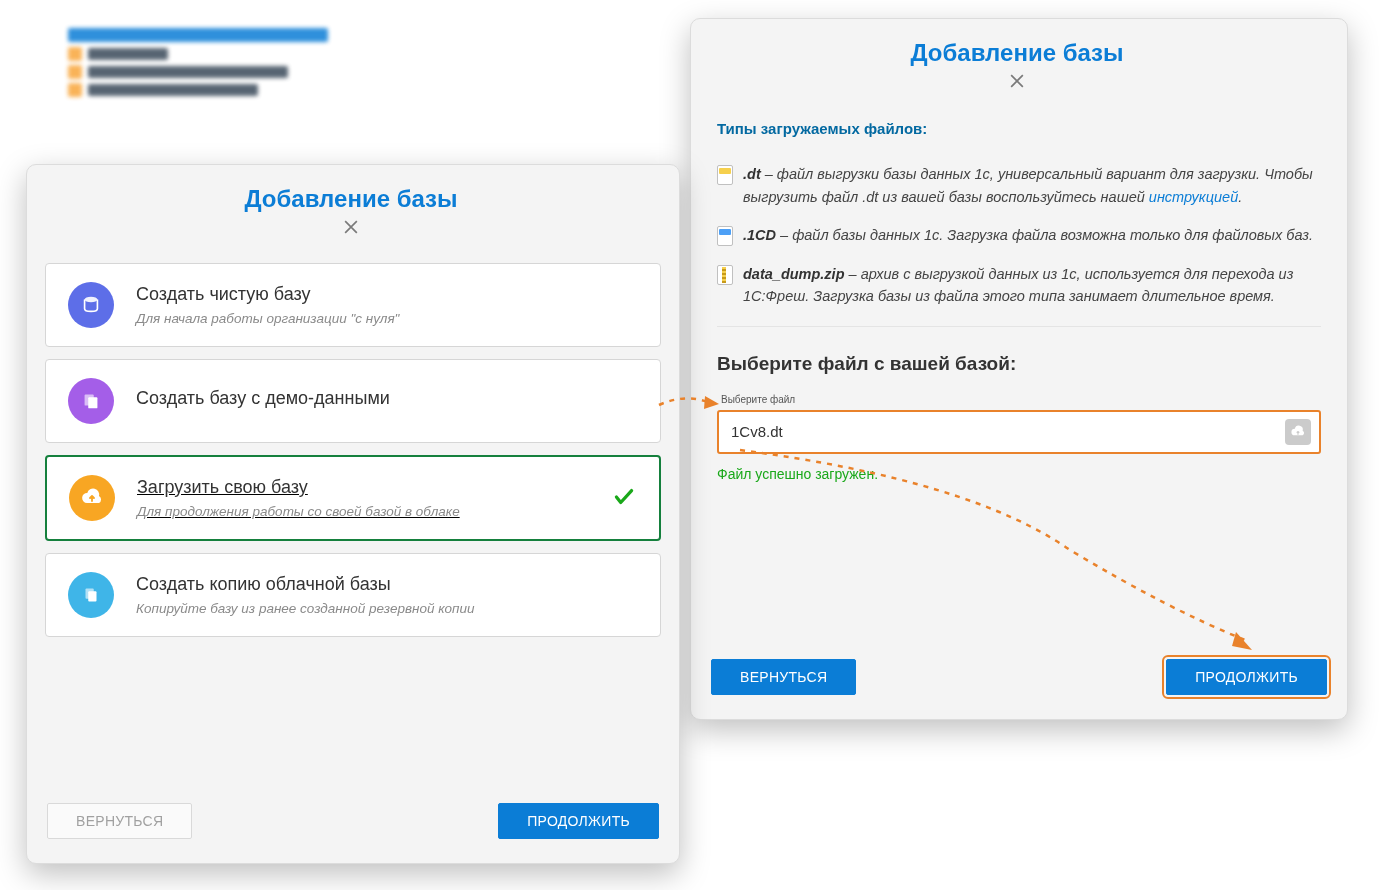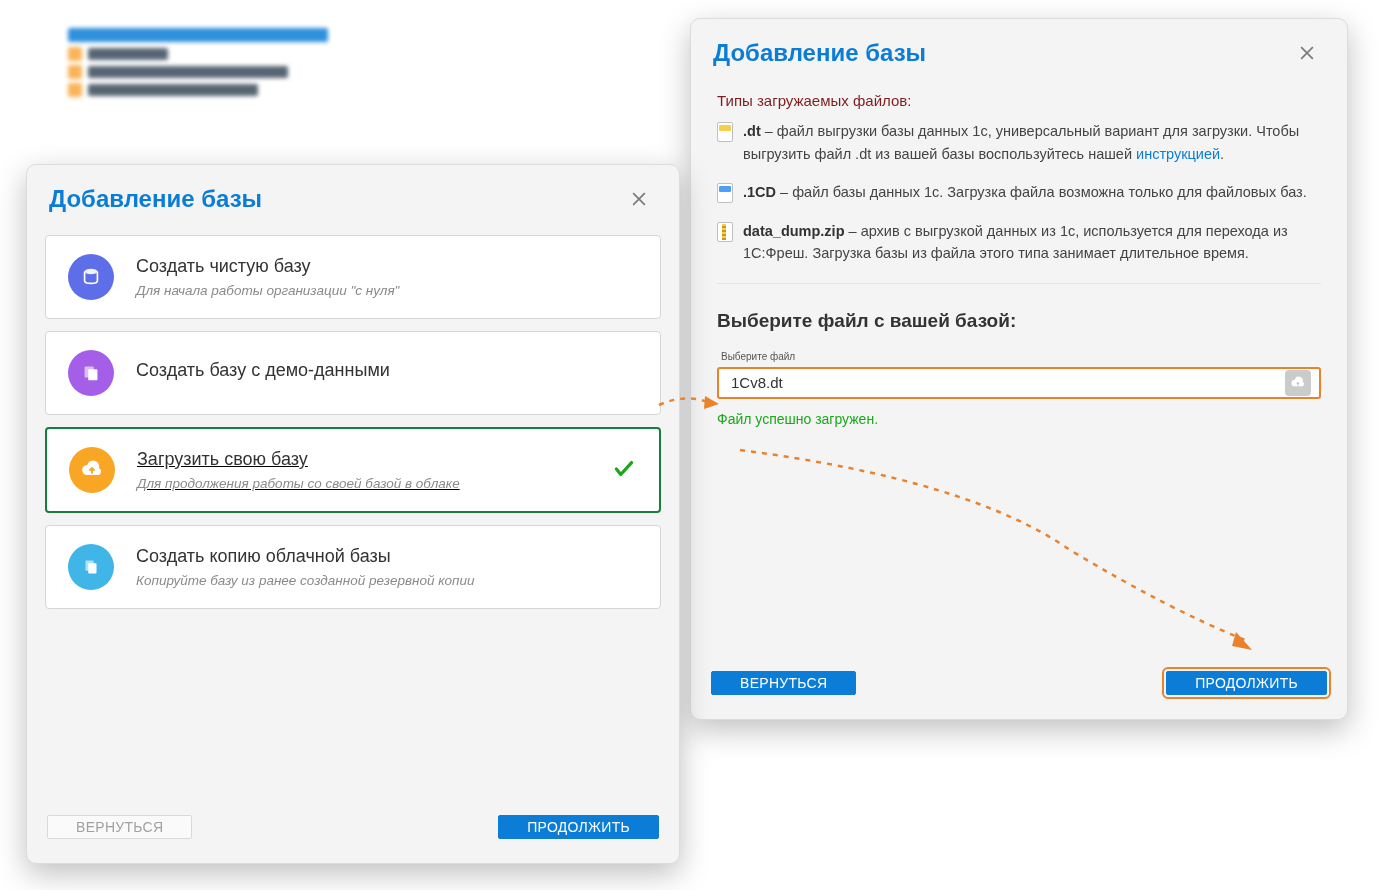--- a/index.html
+++ b/index.html
@@ -41,20 +41,21 @@
   }
   .panel-right {
     top: 18px; left: 690px;
     width: 658px; height: 702px;
     z-index: 2;
   }
 
   .panel-header {
     display:flex; justify-content:space-between; align-items:center;
     padding: 20px 26px 14px 22px;
+    flex-direction: column;
   }
   .panel-title {
     color:#0b7dd6;
     font-size: 24px;
     font-weight: 700;
   }
   .close-x {
     width:28px;height:28px;display:flex;align-items:center;justify-content:center;
     cursor:pointer;color:#7a7a7a;
   }
@@ -95,58 +96,58 @@
     position:absolute; right:22px; top:50%; transform:translateY(-50%);
     color:#1aa81a;
   }
 
   .panel-footer {
     position:absolute; left:0; right:0; bottom:0;
     padding: 20px 20px 24px 20px;
     display:flex; justify-content:space-between;
   }
   .btn {
-    height:24px; padding:0 28px; font-size:14px; font-weight:500;
+    height:36px; padding:0 28px; font-size:14px; font-weight:500;
     letter-spacing:0.3px; border-radius:2px; cursor:pointer;
     display:flex;align-items:center;justify-content:center;
     text-transform:uppercase;
   }
   .btn-outline {
     background:#fff;border:1px solid #c8c8c8;color:#6a6a6a;
   }
   .btn-outline.disabled { opacity:0.6; }
   .btn-primary {
     background:#0b7dd6;border:1px solid #0b7dd6;color:#fff;
   }
   .btn-primary.hl {
     outline:2px solid #e9822b; outline-offset:2px;
   }
 
   
   .r-body { padding: 8px 26px 0 26px; color:#444; font-size:14.5px; line-height:1.55;}
-  .r-subhead { font-weight:400; color:#7f1d1d; margin-bottom:8px; font-size:15px;}
-  .file-row { display:flex; gap:10px; margin-bottom:16px; }
+  .r-subhead { font-weight:700; color:#0369a1; margin-bottom:23px; font-size:15px;}
+  .file-row { display:flex; gap:10px; margin-bottom:16px;font-style:italic; }
   .file-icon { width:16px;height:20px;flex-shrink:0;margin-top:2px;position:relative;}
   .file-icon::before{
     content:'';position:absolute;inset:0;background:linear-gradient(#fff,#fff);
     border:1px solid #c0c0c0;border-radius:2px;
   }
   .fi-yellow::after{content:'';position:absolute;left:2px;right:2px;top:3px;height:6px;background:#f6d04d;border-radius:1px;}
   .fi-blue::after{content:'';position:absolute;left:2px;right:2px;top:3px;height:6px;background:#4da0f6;border-radius:1px;}
   .fi-zip::after{content:'';position:absolute;left:5px;top:2px;width:4px;bottom:2px;background:repeating-linear-gradient(#f6d04d 0 2px,#c79a1a 2px 4px);}
   .file-text { flex:1; }
   .file-text b { color:#333; }
   .link { color:#0b7dd6; text-decoration:none; }
 
   .divider { height:1px;background:#e4e4e4;margin:18px 0 22px 0;}
 
   .field-label { font-size:10px;color:#555;margin:0 0 2px 4px;}
   .file-input {
     border:2px solid #e9822b;border-radius:3px;background:#fff;
-    height:32px;display:flex;align-items:center;padding:0 8px 0 12px;
+    height:44px;display:flex;align-items:center;padding:0 8px 0 12px;
     justify-content:space-between;
   }
   .file-input-text { font-size:15px;color:#333;}
   .upload-icon {
     width:26px;height:26px;border-radius:4px;background:#cbcbcb;
     display:flex;align-items:center;justify-content:center;color:#fff;
   }
   .success-msg { color:#1aa81a;font-size:14px;margin-top:10px;}
   .select-label { color:#333;font-weight:600;font-size:19px;margin-bottom:14px;}
 

